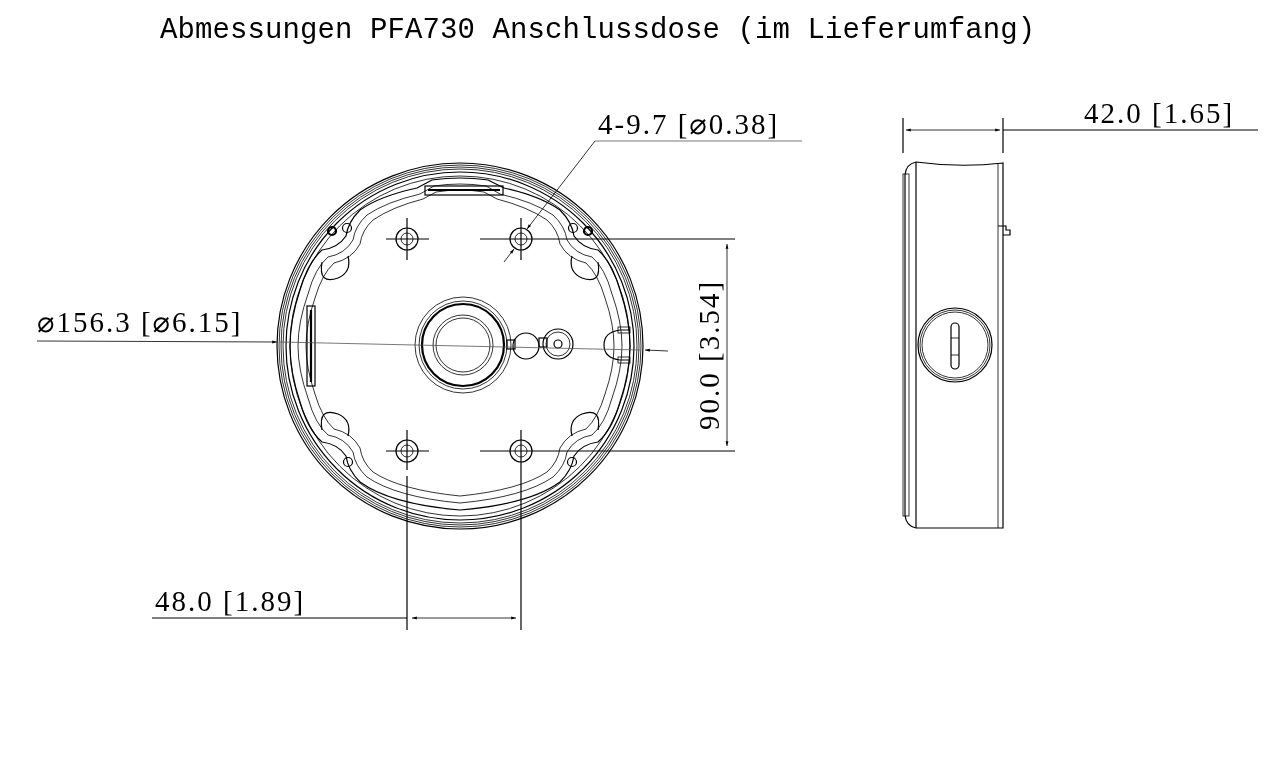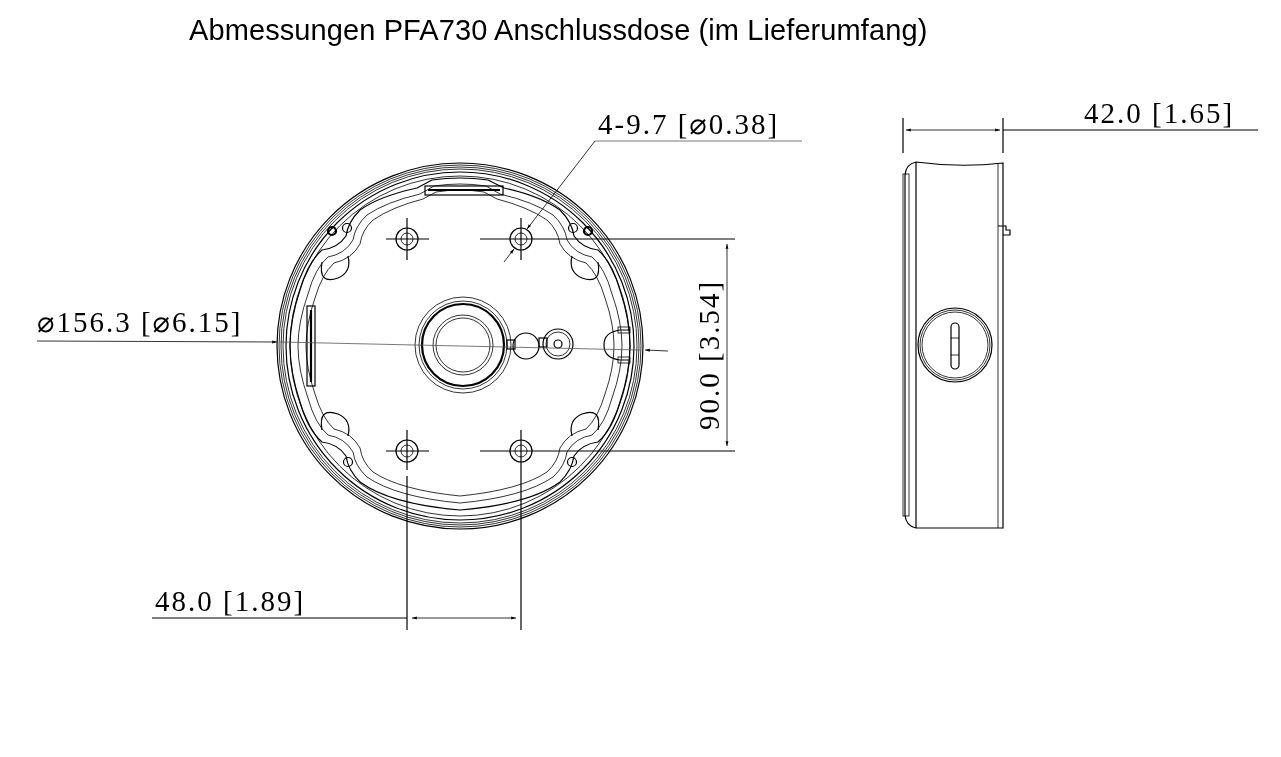--- a/index.html
+++ b/index.html
@@ -1,19 +1,19 @@
 <!DOCTYPE html>
 <html><head>
   <meta charset="utf-8">
   <style>
     html, body { margin: 0; padding: 0; background: #ffffff; }
     body { width: 1281px; height: 757px; position: relative; overflow: hidden; }
     .title {
-      position: absolute; left: 189px; top: 14px;
-      font-family: Liberation Sans, sans-serif;
+      position: absolute; left: 160px; top: 14px;
+      font-family: Liberation Mono, monospace;
       font-size: 29px; color: #000; letter-spacing: 0.1px; white-space: nowrap;
     }
     svg.drawing { position: absolute; left: 0; top: 0; }
     .dim {
       font-family: "Liberation Serif", "DejaVu Serif", serif;
       font-size: 29px; fill: #000; letter-spacing: 2px;
     }
     .ln { stroke: #000; stroke-width: 1.2; fill: none; }
     .ln-thin { stroke: #000; stroke-width: 0.8; fill: none; }
     .ln-thick { stroke: #000; stroke-width: 2.2; fill: none; }

